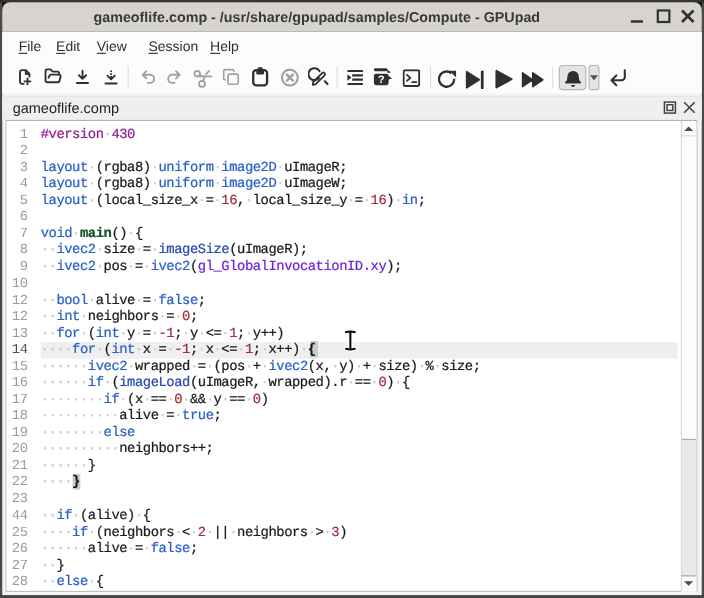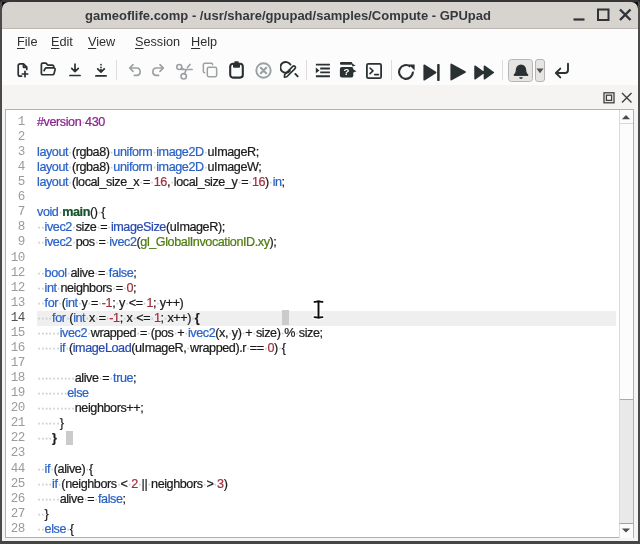--- a/index.html
+++ b/index.html
@@ -19,30 +19,30 @@
 .mi { position:absolute; top:6.5px; font-size:12.7px; color:#2c3032; }
 .mi u { text-decoration:underline; text-underline-offset:2px; text-decoration-thickness:1px; }
 .tsep { position:absolute; top:60px; width:1px; height:20px; background:#dcdcdc; }
 #dockbar { position:absolute; left:2px; top:87px; width:636px; height:22px; background:#f0efee; border-top:1px solid #e4e3e2; }
 #docktitle { position:absolute; left:9.5px; top:2.5px; font-size:13.2px; color:#1f1f1f; }
 
 #eframe { position:absolute; left:5px; top:109px; width:629px; height:429px; background:#fff;
   border:1px solid #b1b1b1; }
 #editor { position:absolute; left:6px; top:110px; width:613px; height:427px; background:#fff; overflow:hidden; }
 .cl { position:absolute; left:31.0px; height:15.07px; line-height:15.07px; white-space:pre;
-  font-family:Liberation Sans, sans-serif; font-size:12.6px; letter-spacing:-0.4186px; color:#1b1b1b; -webkit-text-stroke:0.22px currentColor; }
+  font-family:Liberation Mono, monospace; font-size:12.6px; letter-spacing:-0.4186px; color:#1b1b1b; -webkit-text-stroke:0.22px currentColor; }
 .gl { position:absolute; width:19.0px; text-align:right; height:15.07px; line-height:15.07px;
   font-family:"Liberation Mono",monospace; font-size:12.6px; letter-spacing:-0.4186px; color:#9b9b9b; }
 .gl.cur { color:#4f4f4f; }
 .cl i { font-style:normal; color:#c9c9cc; }
 .cl .k { color:#2a62c6; }
 .cl .t { color:#2a62c6; }
 .cl .f { color:#2a4ab0; }
 .cl .n { color:#a32f3e; }
-.cl .v { color:#4d7c0f; }
+.cl .v { color:#6d28d9; }
 .cl .p { color:#8f2090; }
 .cl .b { color:#14532d; font-weight:bold; }
 .cl .x { font-weight:bold; }
 #hl14 { position:absolute; left:31px; top:200.81px; width:579px; height:15.07px; background:#efefef; }
 
 #sb { position:absolute; left:619px; top:110px; width:14px; height:427px; background:#fff; border-left:1px solid #dadada; }
 #sbUp { position:absolute; left:619px; top:110px; width:14px; height:14px; background:#fcfcfc; border-left:1px solid #dadada; border-bottom:1px solid #d8d8d8; }
 #sbHandle { position:absolute; left:620px; top:124px; width:13px; height:276px; background:#fcfcfc; border-bottom:1px solid #a9a9a9; }
 #sbGroove { position:absolute; left:620px; top:400px; width:13px; height:123px; background:#e9e9e9; }
 #sbDown { position:absolute; left:619px; top:523px; width:14px; height:14.5px; background:#fbfbfb; border-left:1px solid #dadada; border-top:1px solid #a0a0a0; }
@@ -151,20 +151,23 @@
       <path d="M1.3 14 H14.7" stroke="#2b3133" stroke-width="1.4" stroke-linecap="round"></path>
       <path d="M6.2 16.2 a1.8 1.8 0 0 0 3.6 0z" fill="#2b3133"></path>
     </svg>
     <div style="position:absolute;left:534.5px;top:58.5px;width:10px;height:23.5px;background:#e6e5e4;border:1px solid #b6b5b4;border-radius:3px;box-sizing:border-box"></div>
     <svg style="position:absolute;left:535.5px;top:68px" width="8" height="6" viewBox="0 0 8 6" fill="none">
       <path d="M.4.5 h7.2 L4 5.2z" fill="#4d5254"></path>
     </svg>
     <svg style="position:absolute;left:552.5px;top:61.5px" width="17" height="18" viewBox="0 0 17 18" fill="none">
       <path d="M15 1.8 V8 a3 3 0 0 1-3 3 H3.5 M7.3 6.6 2.9 11 7.3 15.4" stroke="#2b3133" stroke-width="1.9" stroke-linecap="round" stroke-linejoin="round"></path>
     </svg>
+  <div id="dockbar">
+    <span id="docktitle">gameoflife.comp</span>
+  </div>
   <svg style="position:absolute;left:602px;top:91px" width="32" height="14" viewBox="0 0 32 14" fill="none">
     <rect x="2" y="1.8" width="10" height="10" stroke="#3e3e3e" stroke-width="1.3"></rect>
     <rect x="4.4" y="4.2" width="5.2" height="5.2" stroke="#3e3e3e" stroke-width="1.3"></rect>
     <path d="M20 2 29.5 11.5 M29.5 2 20 11.5" stroke="#3e3e3e" stroke-width="1.4"></path>
   </svg>
   <div id="eframe"></div>
   <div id="editor">
     <div id="hl14"></div>
     <div style="position:absolute;left:275.5px;top:200.2px;width:7.6px;height:14.6px;background:#cbcbcb"></div>
     <div style="position:absolute;left:59.5px;top:320.8px;width:7.6px;height:14.6px;background:#cbcbcb"></div>
@@ -206,20 +209,21 @@
       <div class="cl" style="top:95.32px"><span class="k">void</span><i>·</i><span class="b">main</span>()<i>·</i>{</div>
       <div class="cl" style="top:110.39px"><i>··</i><span class="t">ivec2</span><i>·</i>size<i>·</i>=<i>·</i><span class="f">imageSize</span>(uImageR);</div>
       <div class="cl" style="top:125.46px"><i>··</i><span class="t">ivec2</span><i>·</i>pos<i>·</i>=<i>·</i><span class="t">ivec2</span>(<span class="v">gl_GlobalInvocationID.xy</span>);</div>
       <div class="cl" style="top:140.53px"></div>
       <div class="cl" style="top:155.60px"><i>··</i><span class="k">bool</span><i>·</i>alive<i>·</i>=<i>·</i><span class="k">false</span>;</div>
       <div class="cl" style="top:170.67px"><i>··</i><span class="k">int</span><i>·</i>neighbors<i>·</i>=<i>·</i><span class="n">0</span>;</div>
       <div class="cl" style="top:185.74px"><i>··</i><span class="k">for</span><i>·</i>(<span class="k">int</span><i>·</i>y<i>·</i>=<i>·</i><span class="n">-1</span>;<i>·</i>y<i>·</i>&lt;=<i>·</i><span class="n">1</span>;<i>·</i>y++)</div>
       <div class="cl" style="top:200.81px"><i>····</i><span class="k">for</span><i>·</i>(<span class="k">int</span><i>·</i>x<i>·</i>=<i>·</i><span class="n">-1</span>;<i>·</i>x<i>·</i>&lt;=<i>·</i><span class="n">1</span>;<i>·</i>x++)<i>·</i><span class="x">{</span></div>
       <div class="cl" style="top:215.88px"><i>······</i><span class="t">ivec2</span><i>·</i>wrapped<i>·</i>=<i>·</i>(pos<i>·</i>+<i>·</i><span class="t">ivec2</span>(x,<i>·</i>y)<i>·</i>+<i>·</i>size)<i>·</i>%<i>·</i>size;</div>
       <div class="cl" style="top:230.95px"><i>······</i><span class="k">if</span><i>·</i>(<span class="f">imageLoad</span>(uImageR,<i>·</i>wrapped).r<i>·</i>==<i>·</i><span class="n">0</span>)<i>·</i>{</div>
+      <div class="cl" style="top:246.02px"><i>········</i><span class="k">if</span><i>·</i>(x<i>·</i>==<i>·</i><span class="n">0</span><i>·</i>&amp;&amp;<i>·</i>y<i>·</i>==<i>·</i><span class="n">0</span>)</div>
       <div class="cl" style="top:261.09px"><i>··········</i>alive<i>·</i>=<i>·</i><span class="k">true</span>;</div>
       <div class="cl" style="top:276.16px"><i>········</i><span class="k">else</span></div>
       <div class="cl" style="top:291.23px"><i>··········</i>neighbors++;</div>
       <div class="cl" style="top:306.30px"><i>······</i>}</div>
       <div class="cl" style="top:321.37px"><i>····</i><span class="x">}</span></div>
       <div class="cl" style="top:336.44px"></div>
       <div class="cl" style="top:351.51px"><i>··</i><span class="k">if</span><i>·</i>(alive)<i>·</i>{</div>
       <div class="cl" style="top:366.58px"><i>····</i><span class="k">if</span><i>·</i>(neighbors<i>·</i>&lt;<i>·</i><span class="n">2</span><i>·</i>||<i>·</i>neighbors<i>·</i>&gt;<i>·</i><span class="n">3</span>)</div>
       <div class="cl" style="top:381.65px"><i>······</i>alive<i>·</i>=<i>·</i><span class="k">false</span>;</div>
       <div class="cl" style="top:396.72px"><i>··</i>}</div>

